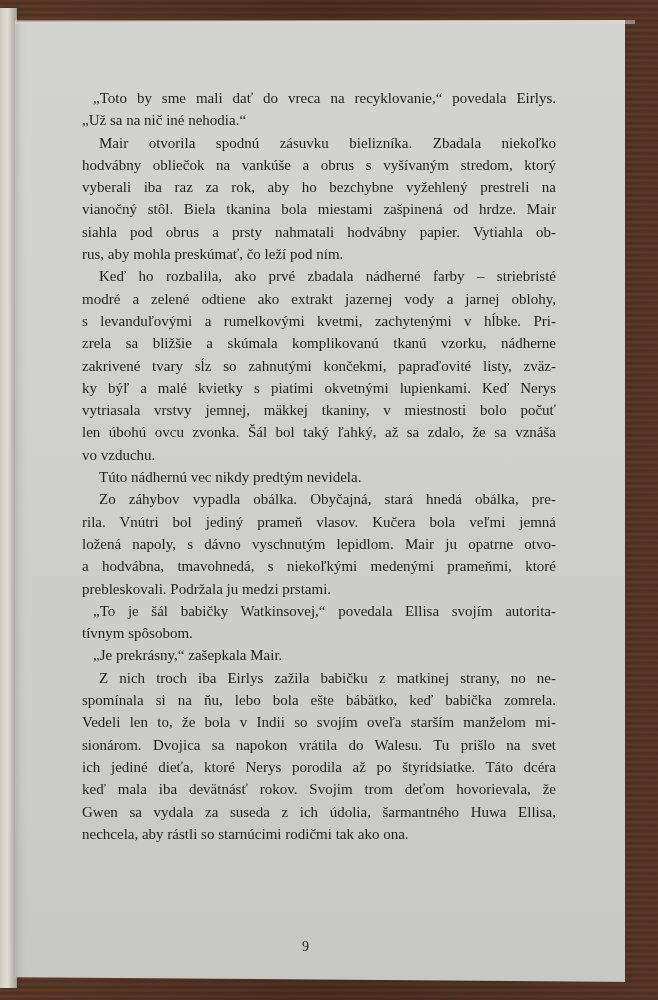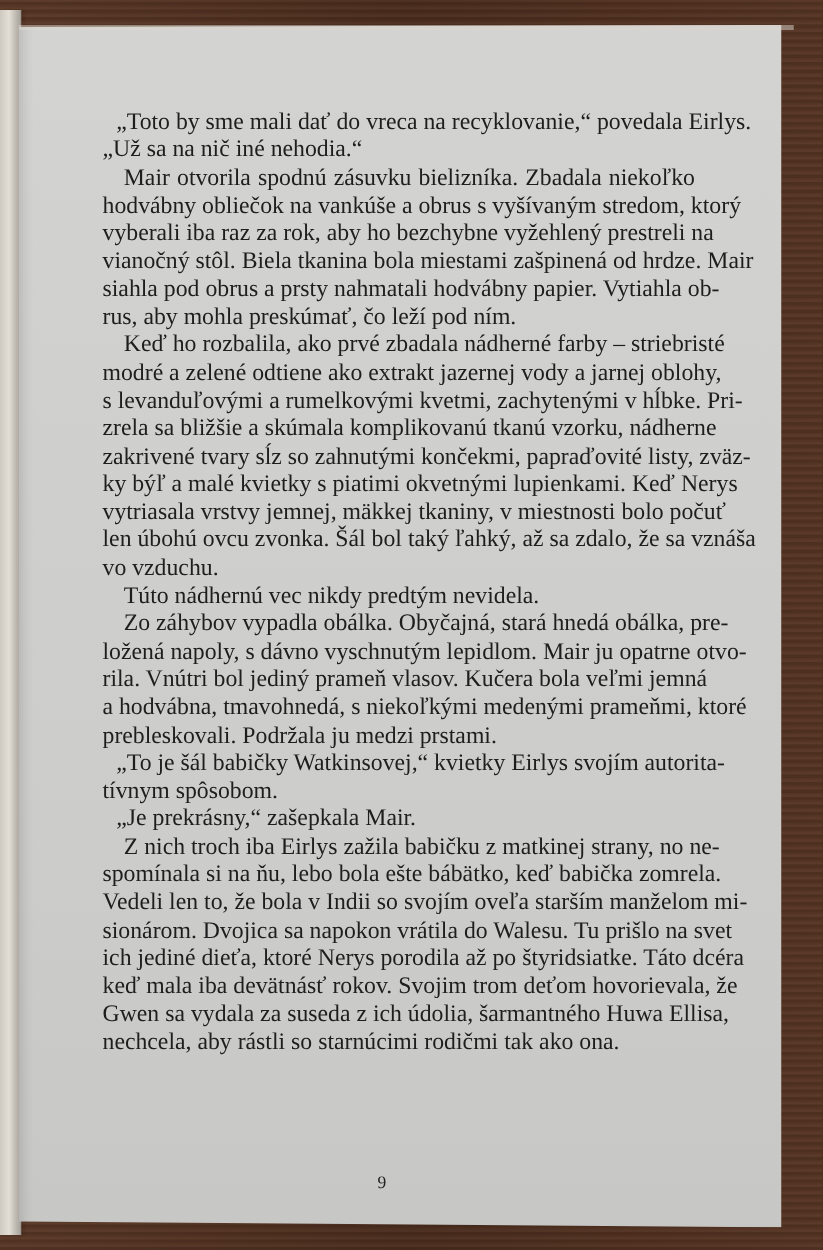--- a/index.html
+++ b/index.html
@@ -57,21 +57,21 @@
       height: 4px;
       background: #ddd8d0;
       opacity: 0.5;
     }
     .text-block {
       position: absolute;
       left: 82px;
       top: 87px;
       width: 474px;
       color: #1e1e1e;
-      font-size: 19px;
+      font-size: 15px;
       line-height: 22.3px;
     }
     .line {
       display: block;
       height: 22.3px;
       white-space: nowrap;
       text-align: justify;
       text-align-last: justify;
       overflow: visible;
     }
@@ -121,25 +121,25 @@
         <span class="line">modré a zelené odtiene ako extrakt jazernej vody a jarnej oblohy,</span>
         <span class="line">s levanduľovými a rumelkovými kvetmi, zachytenými v hĺbke. Pri-</span>
         <span class="line">zrela sa bližšie a skúmala komplikovanú tkanú vzorku, nádherne</span>
         <span class="line">zakrivené tvary sĺz so zahnutými končekmi, papraďovité listy, zväz-</span>
         <span class="line">ky býľ a malé kvietky s piatimi okvetnými lupienkami. Keď Nerys</span>
         <span class="line">vytriasala vrstvy jemnej, mäkkej tkaniny, v miestnosti bolo počuť</span>
         <span class="line">len úbohú ovcu zvonka. Šál bol taký ľahký, až sa zdalo, že sa vznáša</span>
         <span class="line last">vo vzduchu.</span>
         <span class="line indent last">Túto nádhernú vec nikdy predtým nevidela.</span>
         <span class="line indent">Zo záhybov vypadla obálka. Obyčajná, stará hnedá obálka, pre-</span>
+        <span class="line">rila. Vnútri bol jediný prameň vlasov. Kučera bola veľmi jemná</span>
         <span class="line">ložená napoly, s dávno vyschnutým lepidlom. Mair ju opatrne otvo-</span>
-        <span class="line">rila. Vnútri bol jediný prameň vlasov. Kučera bola veľmi jemná</span>
         <span class="line">a hodvábna, tmavohnedá, s niekoľkými medenými prameňmi, ktoré</span>
         <span class="line last">prebleskovali. Podržala ju medzi prstami.</span>
-        <span class="line quote-indent">„To je šál babičky Watkinsovej,“ kvietky Eirlys svojím autorita-</span>
+        <span class="line quote-indent">„To je šál babičky Watkinsovej,“ povedala Ellisa svojím autorita-</span>
         <span class="line last">tívnym spôsobom.</span>
         <span class="line quote-indent last">„Je prekrásny,“ zašepkala Mair.</span>
         <span class="line indent">Z nich troch iba Eirlys zažila babičku z matkinej strany, no ne-</span>
         <span class="line">spomínala si na ňu, lebo bola ešte bábätko, keď babička zomrela.</span>
         <span class="line">Vedeli len to, že bola v Indii so svojím oveľa starším manželom mi-</span>
         <span class="line">sionárom. Dvojica sa napokon vrátila do Walesu. Tu prišlo na svet</span>
         <span class="line">ich jediné dieťa, ktoré Nerys porodila až po štyridsiatke. Táto dcéra</span>
         <span class="line">keď mala iba devätnásť rokov. Svojim trom deťom hovorievala, že</span>
         <span class="line">Gwen sa vydala za suseda z ich údolia, šarmantného Huwa Ellisa,</span>
         <span class="line last">nechcela, aby rástli so starnúcimi rodičmi tak ako ona.</span>

